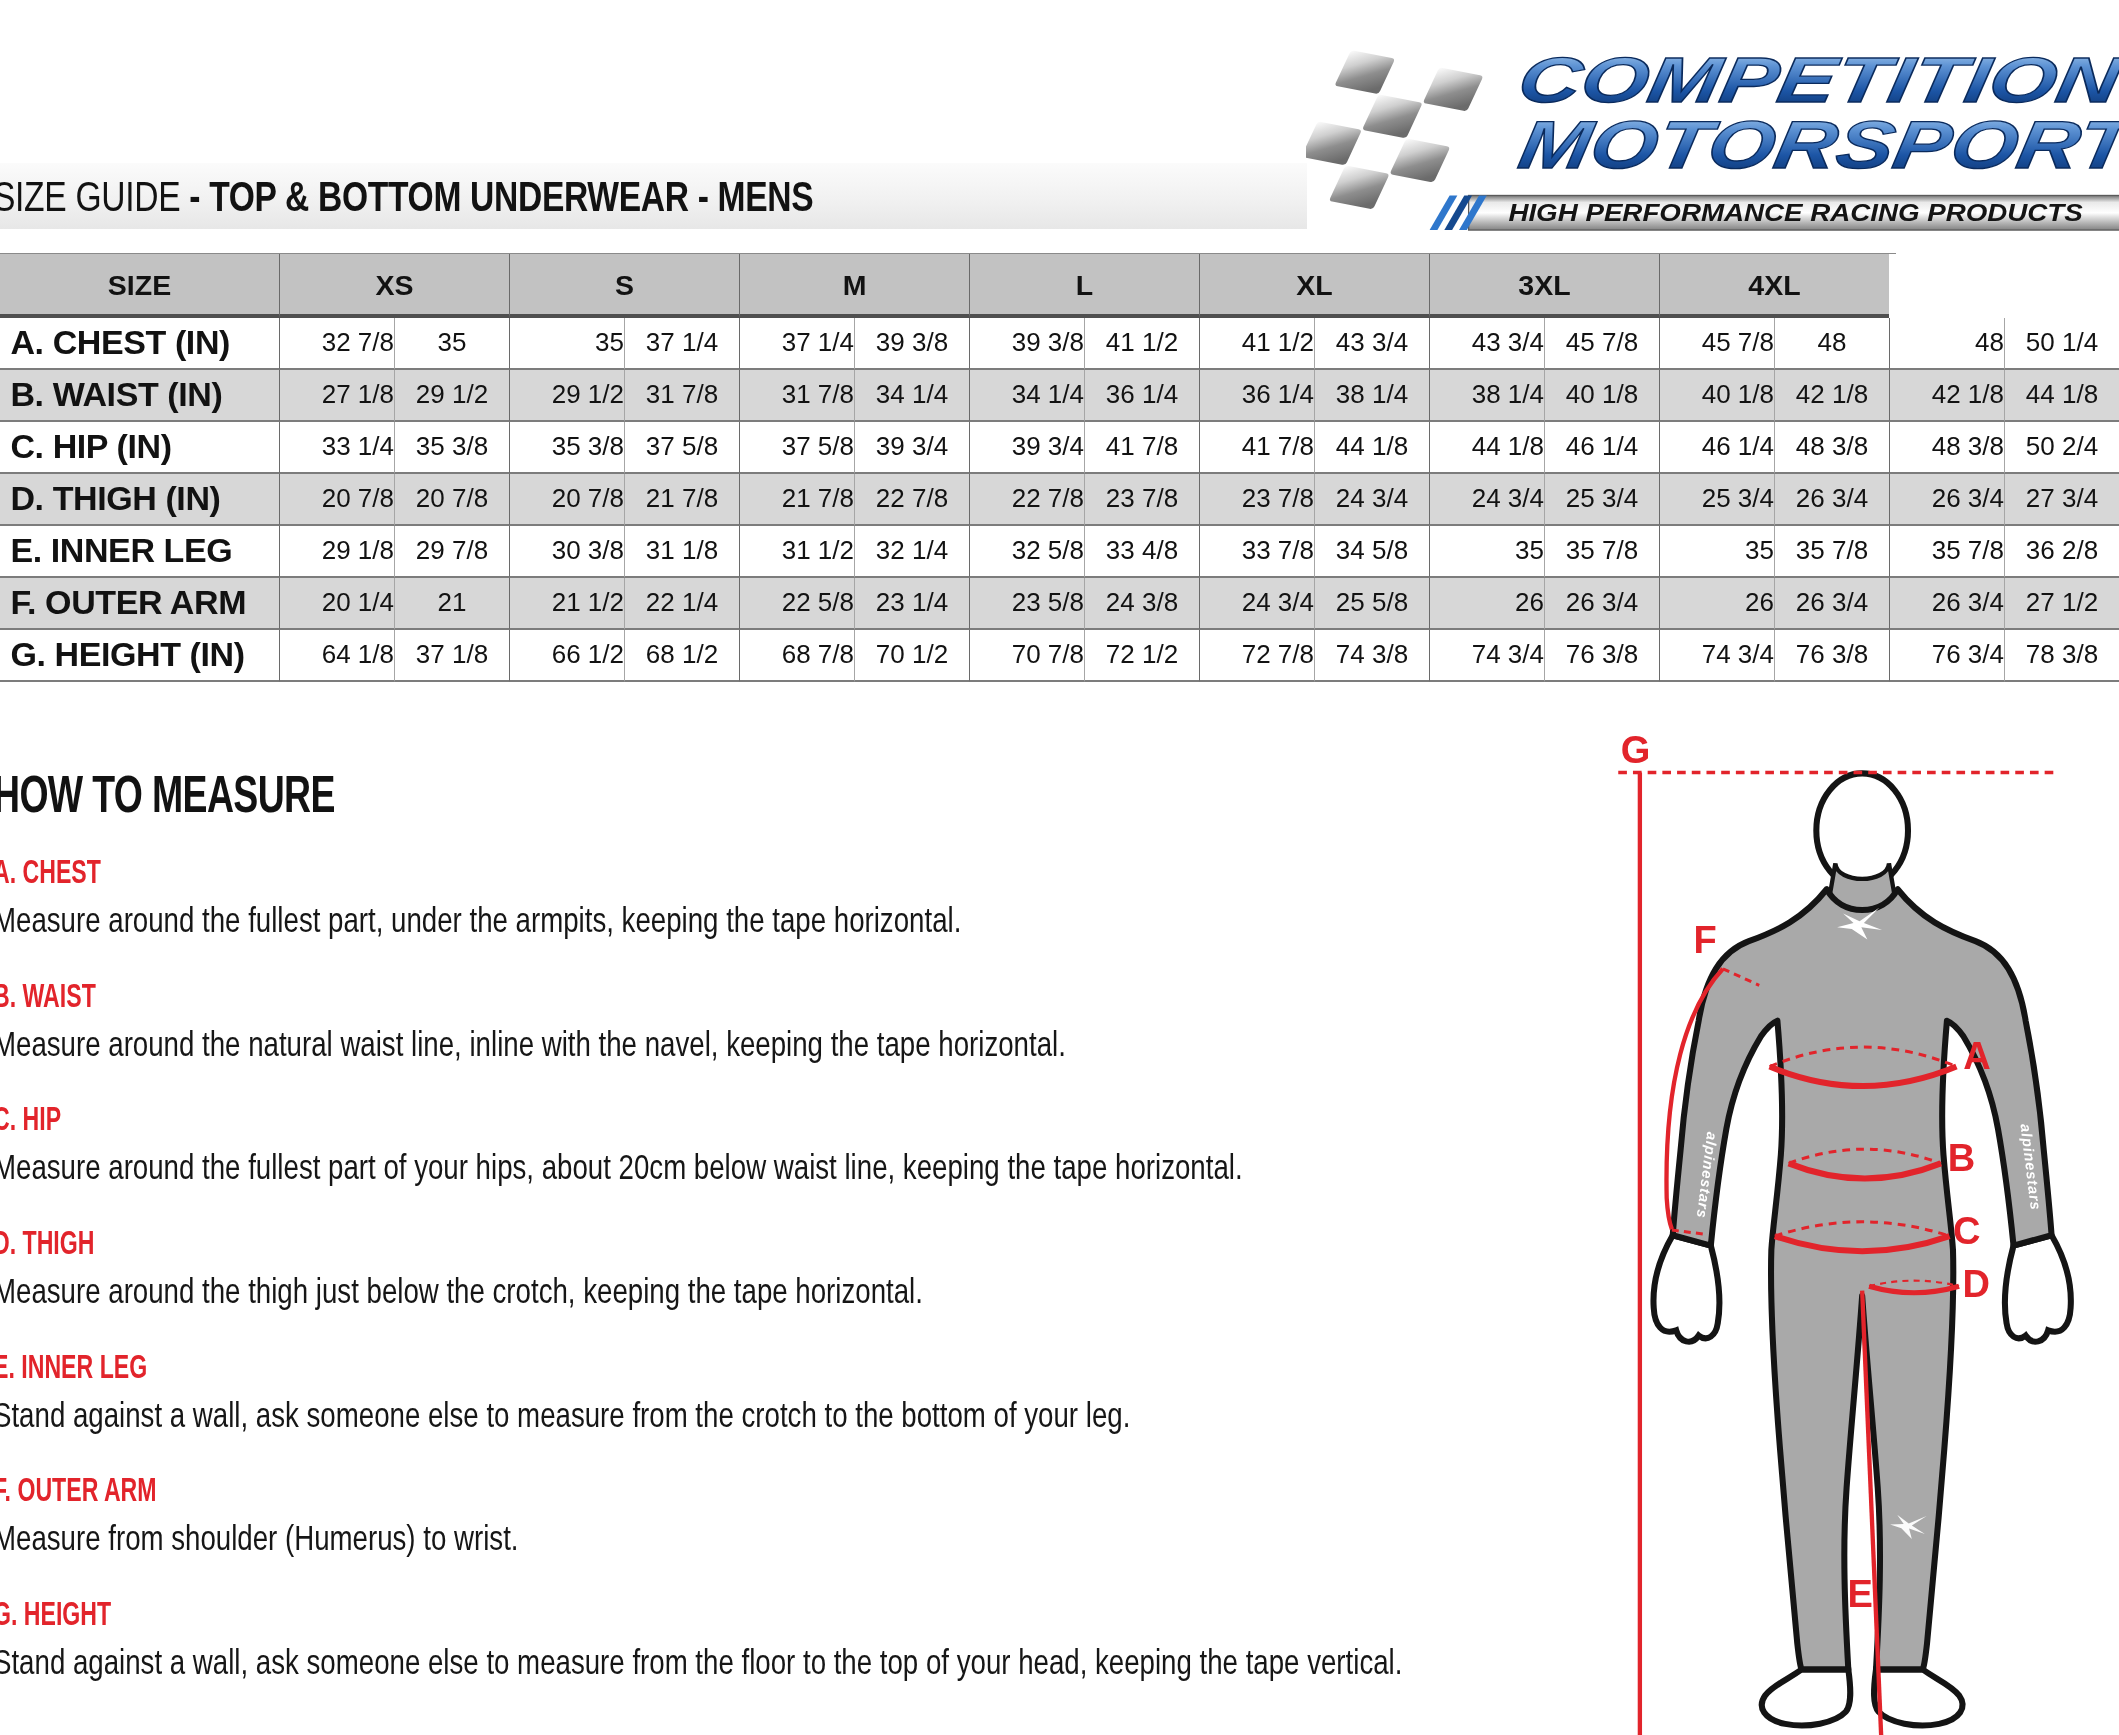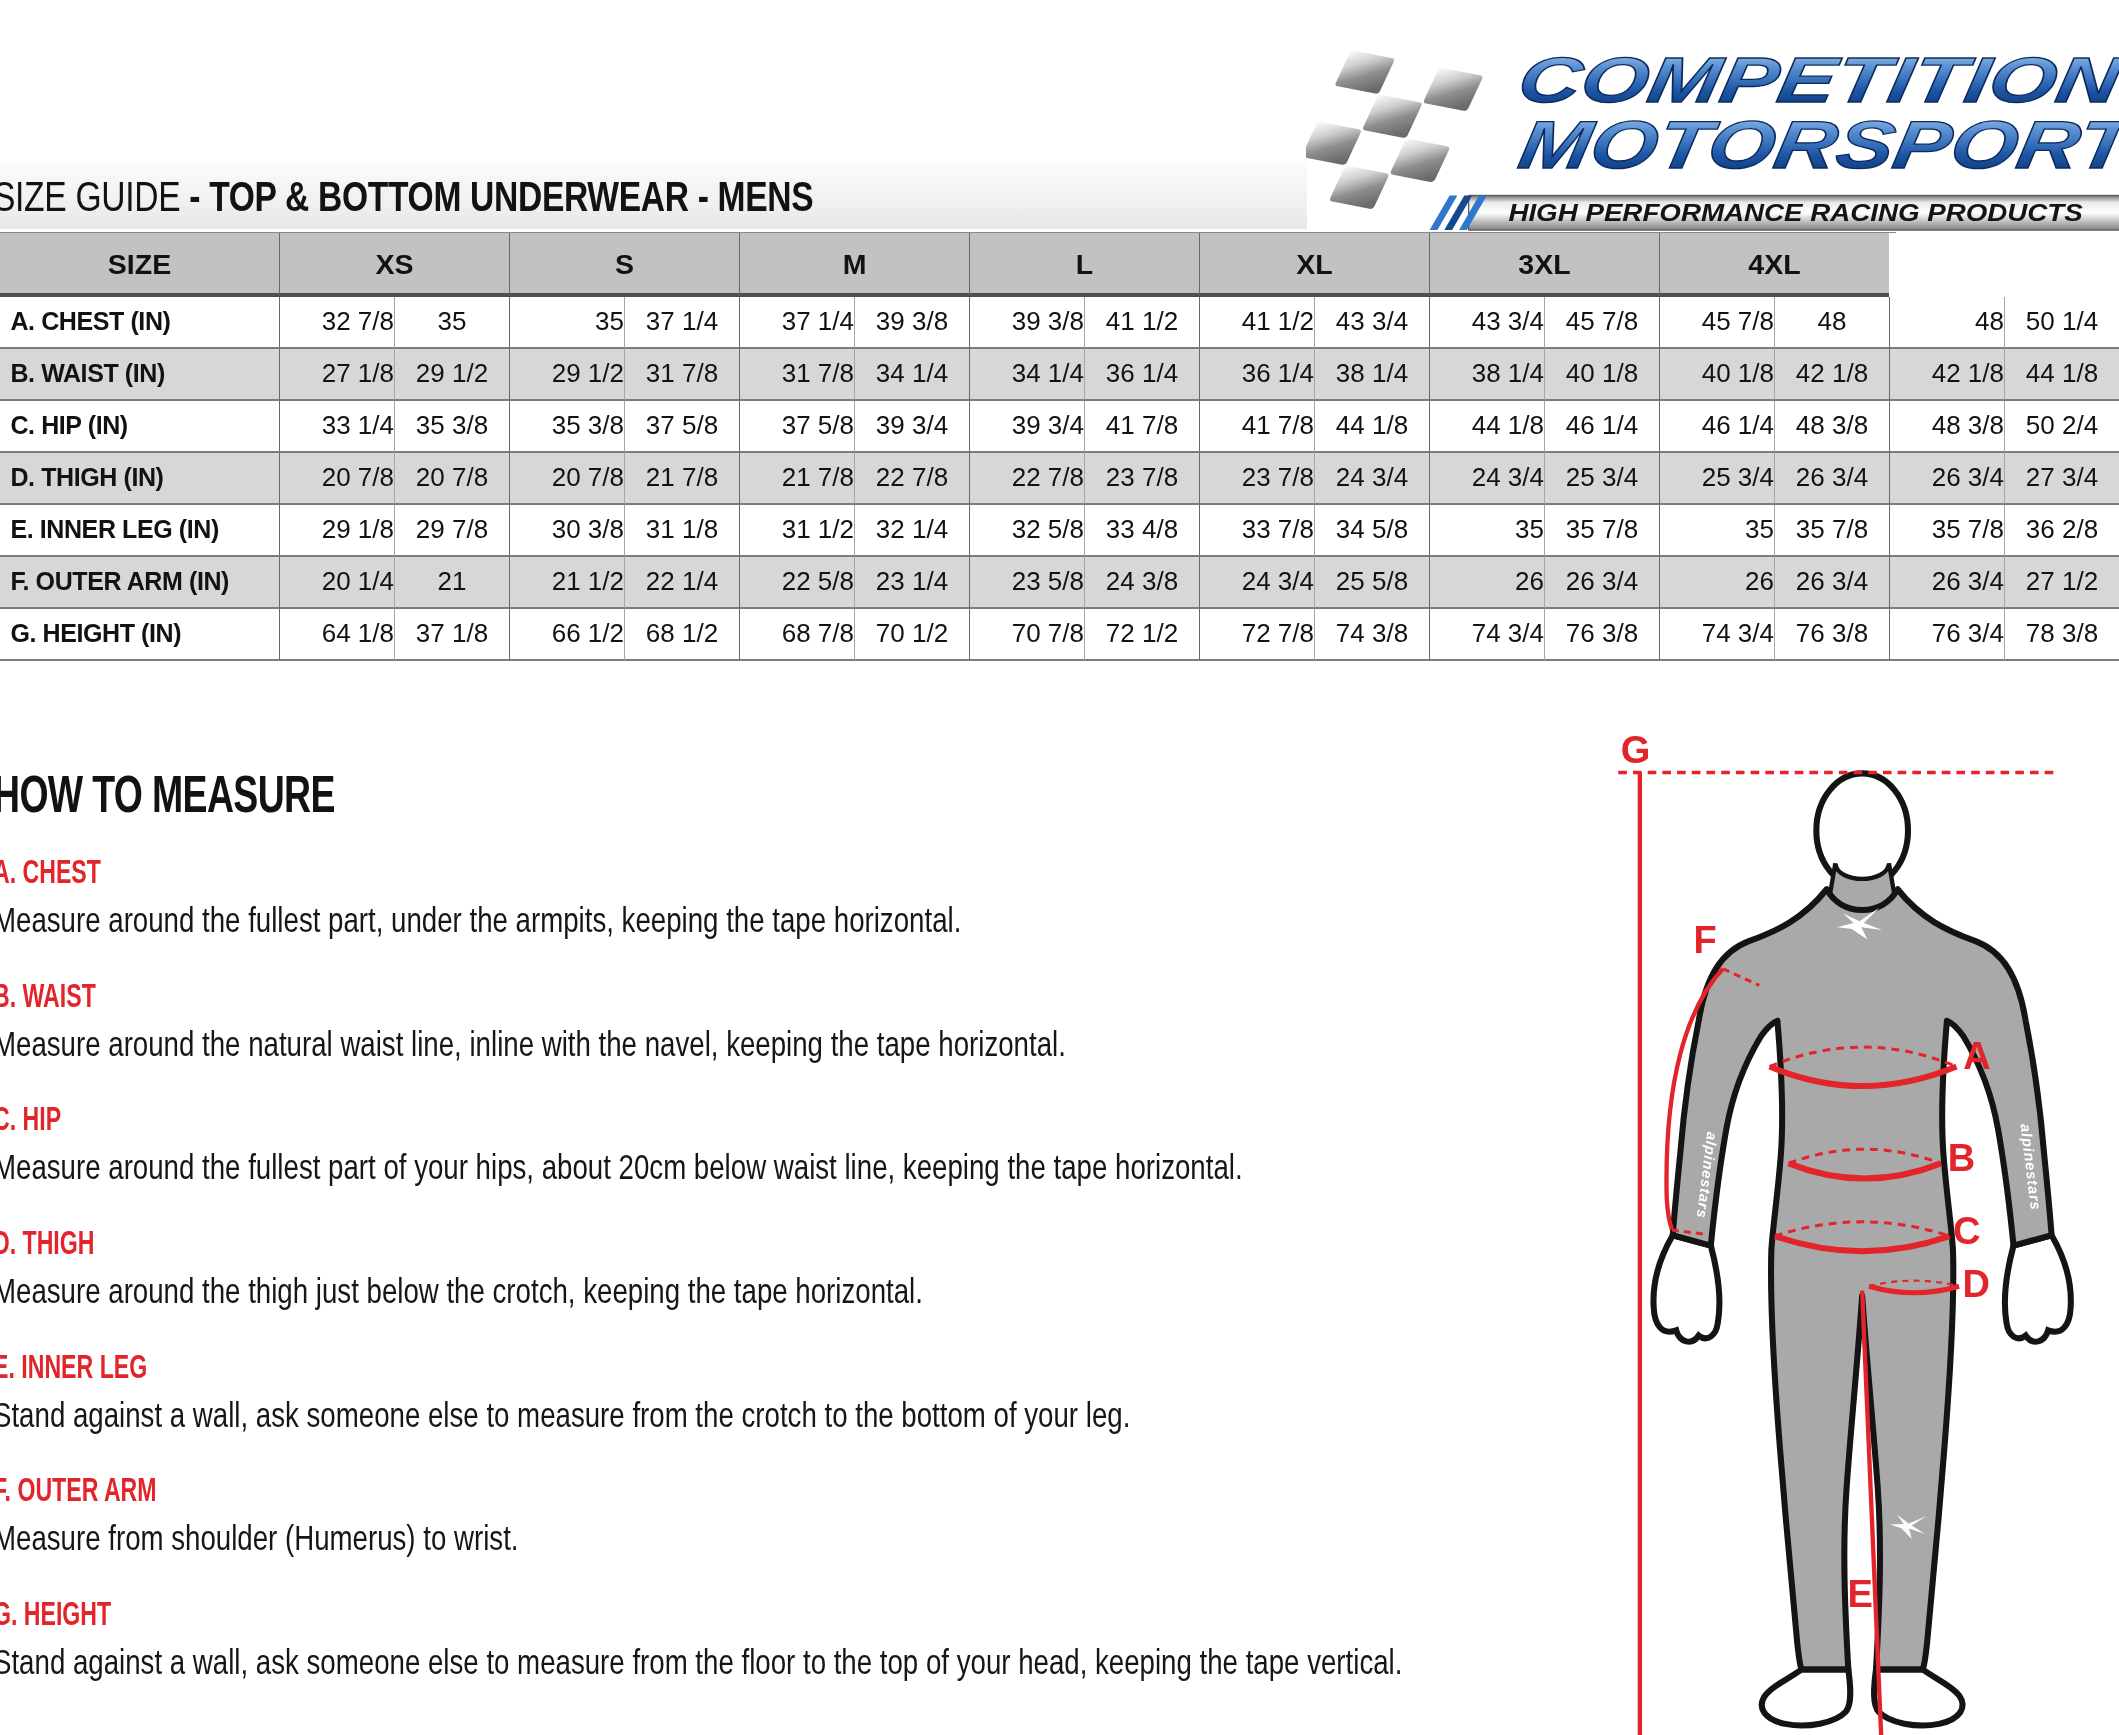--- a/index.html
+++ b/index.html
@@ -18,39 +18,39 @@
   .doc-title {
     position: absolute; left: -7px; top: 173px; white-space: nowrap;
     font-size: 42px; line-height: 48px; letter-spacing: -0.4px;
     transform: scaleX(0.80); transform-origin: 0 0;
   }
   .t-light { font-weight: 400; white-space: pre; }
   .t-bold  { font-weight: 700; white-space: pre; }
   
   .logo-svg { position: absolute; left: 1306px; top: 24px; width: 814px; height: 208px; }
   
-  .size-table { position: absolute; left: 0; top: 232px; width: 1896px; }
+  .size-table { position: absolute; left: 0; top: 253px; width: 1896px; }
   .thead {
     display: grid; grid-template-columns: 279px repeat(8, 230px);
     border-top: 1.7px solid #8a8a8a;
   }
   .thead .th {
     height: 64px; line-height: 62px; text-align: center;
     background: #c2c2c2; font-weight: 700; font-size: 28.5px;
     border-bottom: 4.3px solid #4f4f4f; border-left: 1.7px solid #6a6a6a;
   }
   .thead .th.first { border-left: none; }
   .trow { display: grid; grid-template-columns: 279px repeat(16, 115px); }
   .trow .tcell {
     height: 52px; line-height: 49px; text-align: center; font-size: 26px;
     border-bottom: 2.6px solid #7c7c7c; background: #fff;
   }
   .trow.alt .tcell { background: #d7d7d7; }
   .trow .tcell.label {
-    text-align: left; padding-left: 10.4px; font-weight: 700; font-size: 25px;
+    text-align: left; padding-left: 10.4px; font-weight: 700; font-size: 34px;
     letter-spacing: -0.4px;
   }
   .trow .tcell.group-start { border-left: 1.7px solid #6a6a6a; text-align: right; }
   .trow .tcell.sub { border-left: 1.7px solid #a6a6a6; }
   
   .htm-heading {
     position: absolute; left: -7px; top: 764px;
     font-size: 52px; font-weight: 700; letter-spacing: -0.9px; white-space: nowrap;
     transform: scaleX(0.72); transform-origin: 0 0;
   }

